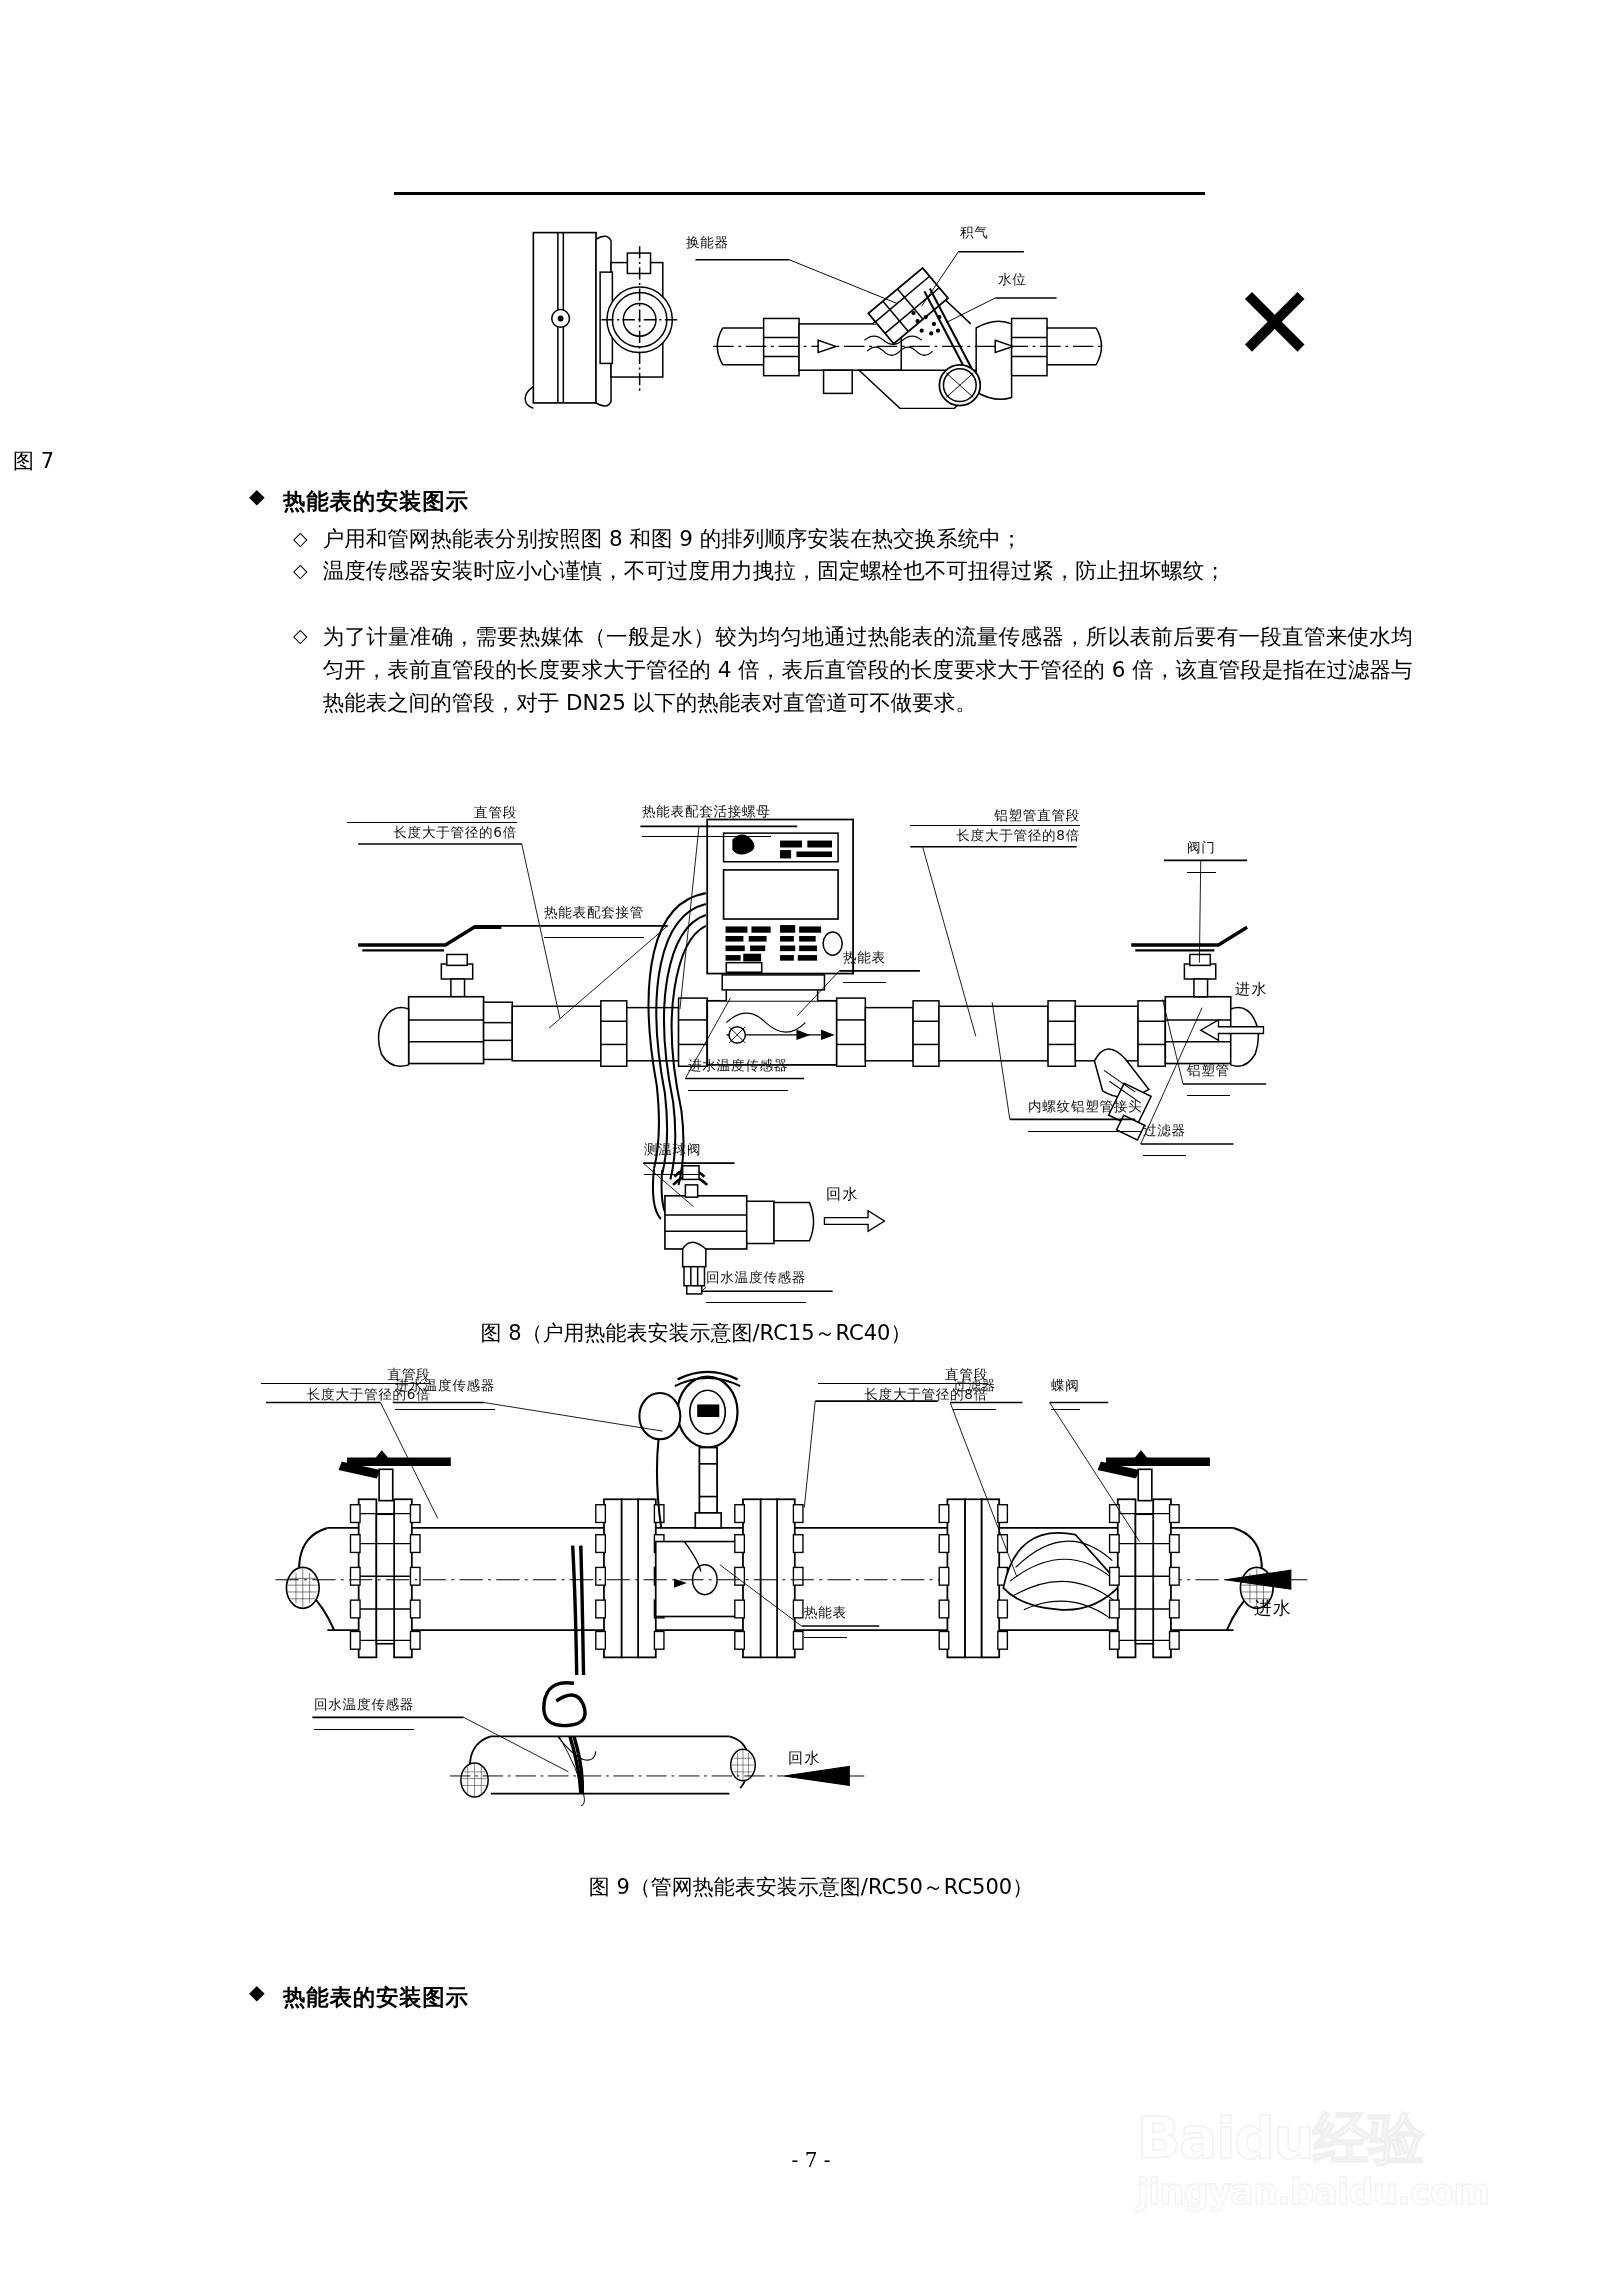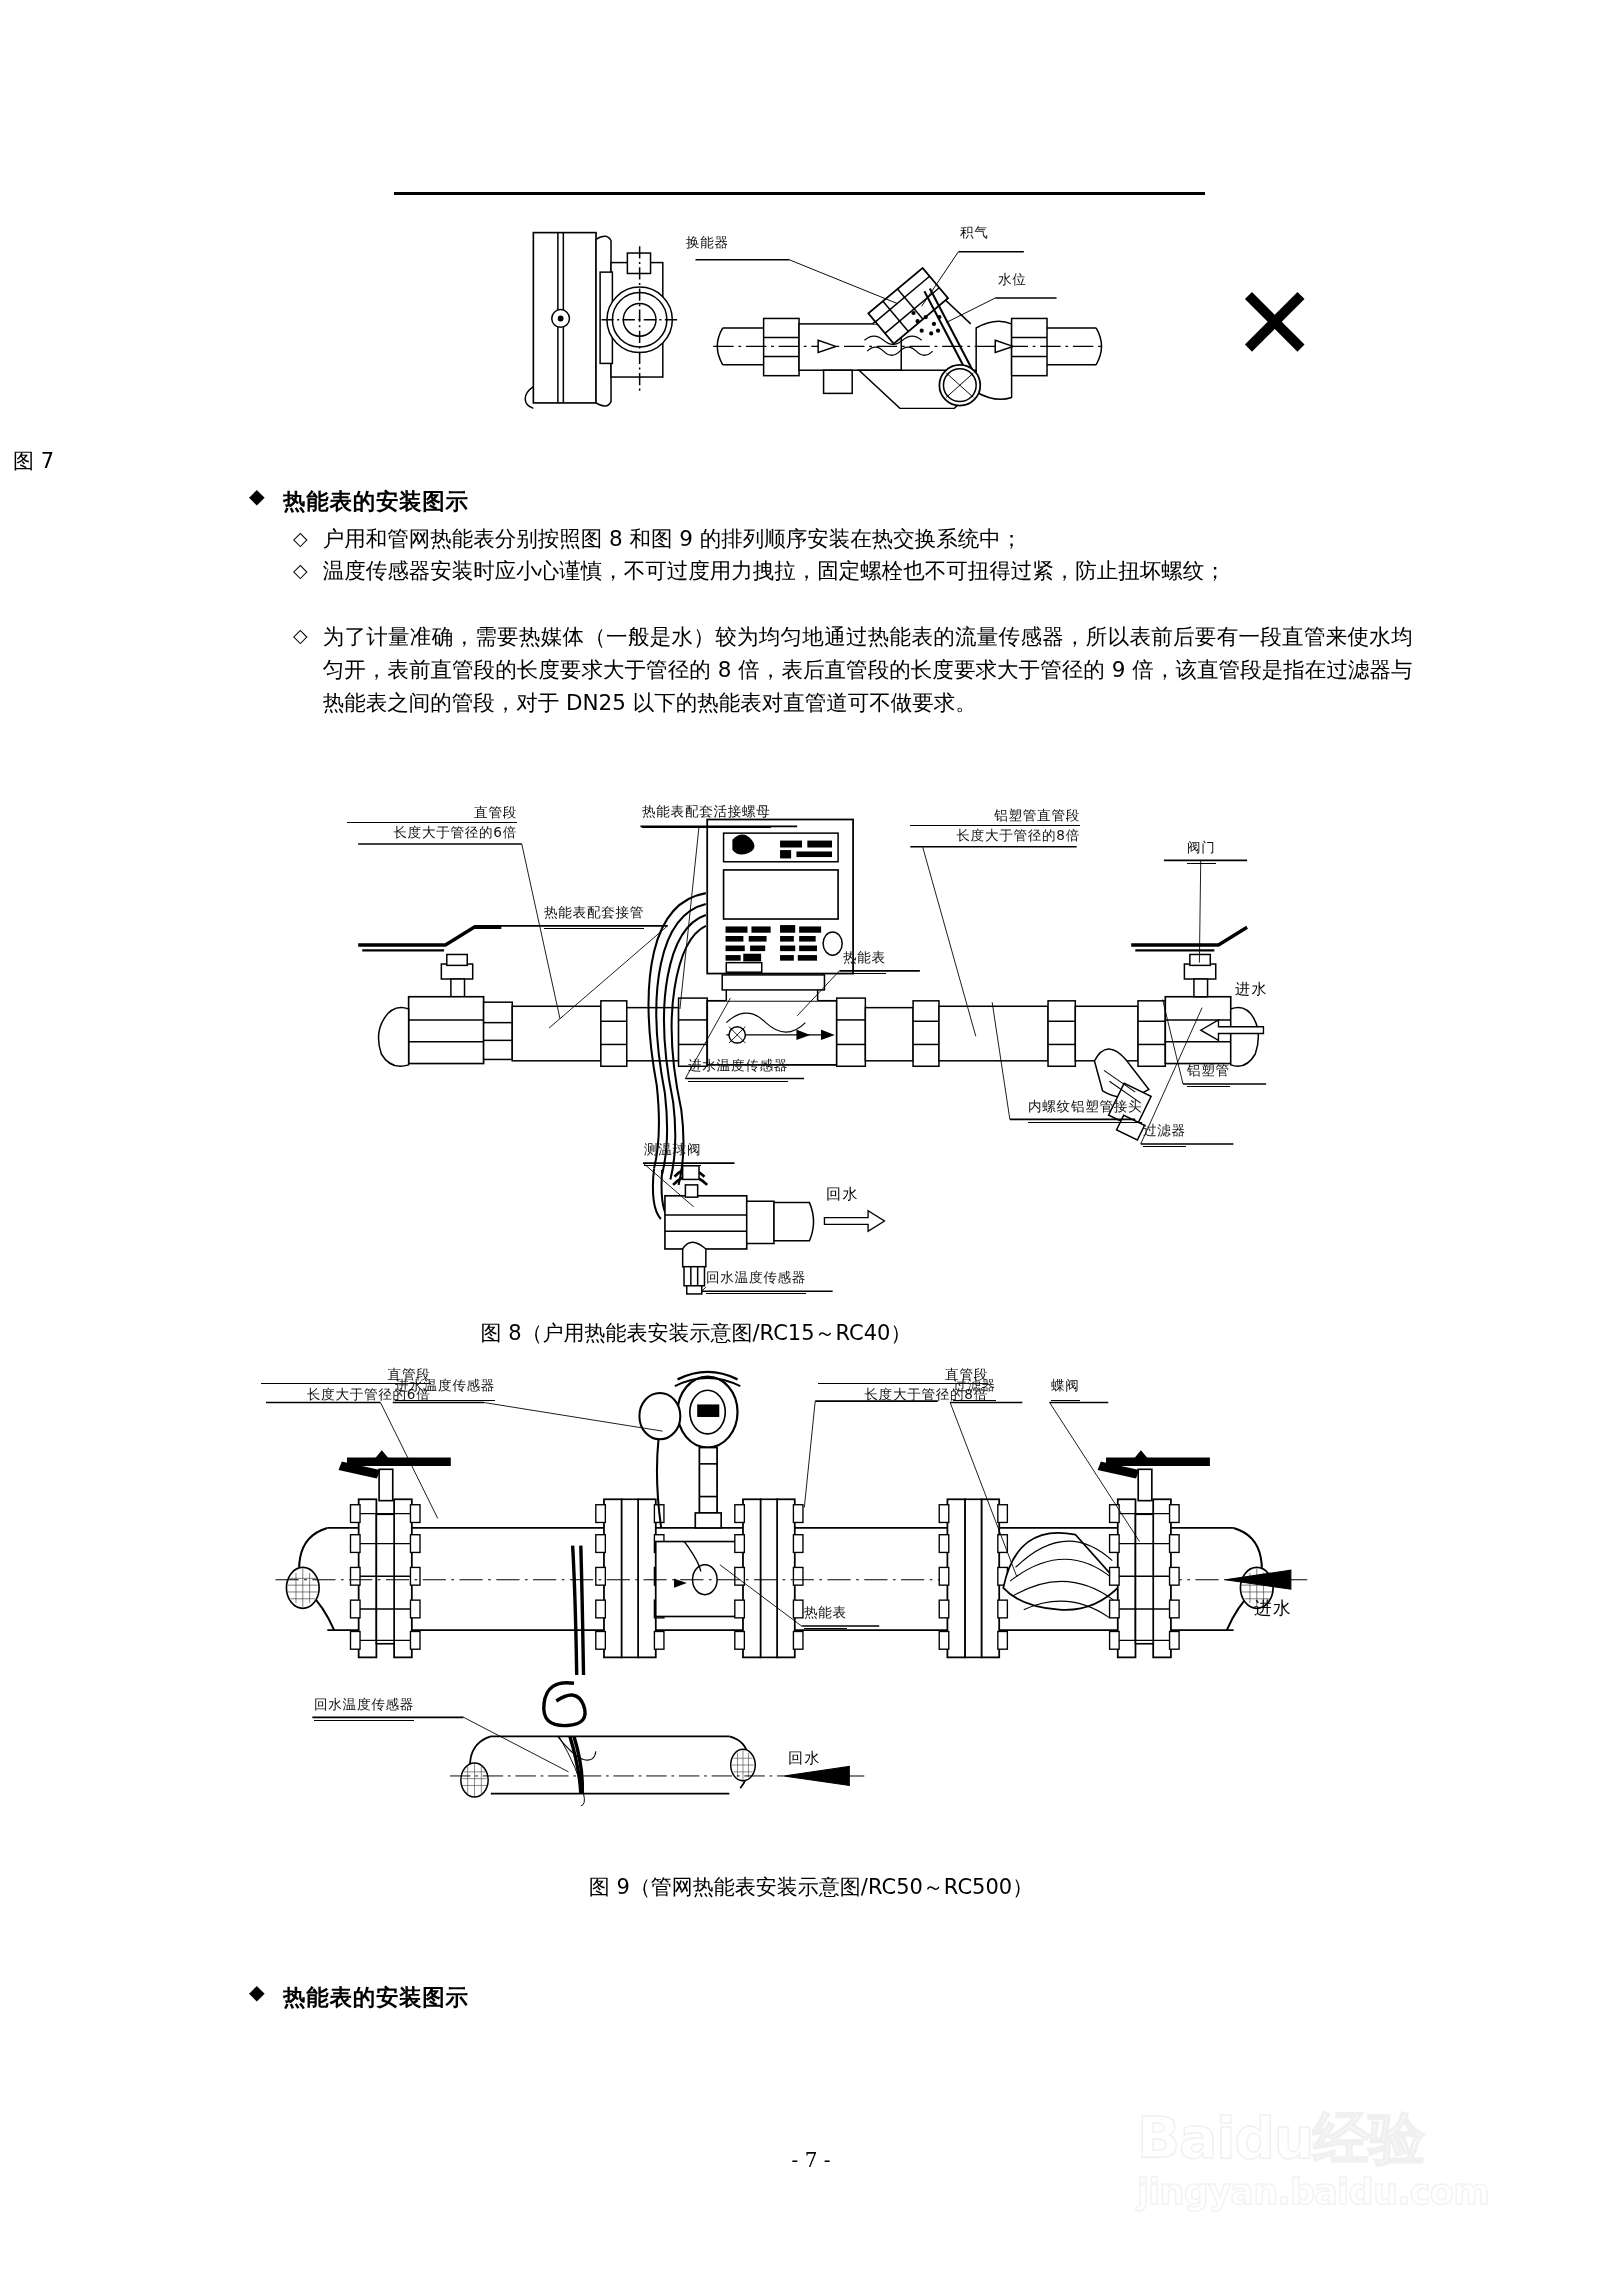--- a/index.html
+++ b/index.html
@@ -55,21 +55,21 @@
   .wm-sub{
     font-size:35px; font-weight:bold; color:#fff; letter-spacing:-0.7px;
     -webkit-text-stroke:1.4px #e6e6e6; white-space:nowrap; margin-top:2.7px;
   }
 
   
   .dlabel{
     position:absolute; font-size:13.6px; line-height:17.7px; white-space:nowrap;
     letter-spacing:0.7px; color:#111;
   }
-  .dlabel.under{ border-bottom:1.4px solid #000; padding-bottom:6px; }
+  .dlabel.under{ border-bottom:1.4px solid #000; padding-bottom:15px; }
   .dlabel.twoline{ text-align:right; }
   .dlabel .l1{ display:block; }
   .dlabel .l2{ display:block; border-top:1.4px solid #000; padding-top:1.4px; }
   .flow-label{
     position:absolute; font-size:15px; white-space:nowrap; letter-spacing:1.4px;
   }
   .big-x{
     position:absolute; font-size:102px; line-height:1; font-weight:300;
     font-family:"DejaVu Sans",sans-serif;
   }
@@ -192,21 +192,21 @@
     <span class="sub-text">户用和管网热能表分别按照图 8 和图 9 的排列顺序安装在热交换系统中；</span>
   </div>
 
   <div class="sub-item" style="left:293px;top:555px;">
     <span class="diamond-hollow">◇</span>
     <span class="sub-text">温度传感器安装时应小心谨慎，不可过度用力拽拉，固定螺栓也不可扭得过紧，防止扭坏螺纹；</span>
   </div>
 
   <div class="sub-item" style="left:293px;top:620px;">
     <span class="diamond-hollow">◇</span>
-    <span class="sub-text" style="width:1090px;line-height:33px;">为了计量准确，需要热媒体（一般是水）较为均匀地通过热能表的流量传感器，所以表前后要有一段直管来使水均匀开，表前直管段的长度要求大于管径的 8 倍，表后直管段的长度要求大于管径的 9 倍，该直管段是指在过滤器与热能表之间的管段，对于 DN25 以下的热能表对直管道可不做要求。</span>
+    <span class="sub-text" style="width:1090px;line-height:33px;">为了计量准确，需要热媒体（一般是水）较为均匀地通过热能表的流量传感器，所以表前后要有一段直管来使水均匀开，表前直管段的长度要求大于管径的 4 倍，表后直管段的长度要求大于管径的 6 倍，该直管段是指在过滤器与热能表之间的管段，对于 DN25 以下的热能表对直管道可不做要求。</span>
   </div>
 
   <div style="position:absolute;left:320px;top:784px;width:968px;height:525px;">
     <svg width="968" height="525" viewBox="0 0 1420 770">
       <g class="ln" stroke-width="2.2">
 
         <path d="M56 236 h128 l42 -26 h40" stroke-width="5"></path>
         <path d="M62 244 h120" stroke-width="3"></path>
         <rect x="178" y="264" width="46" height="22" class="f-w"></rect>
         <rect x="186" y="250" width="30" height="16" class="f-w"></rect>

